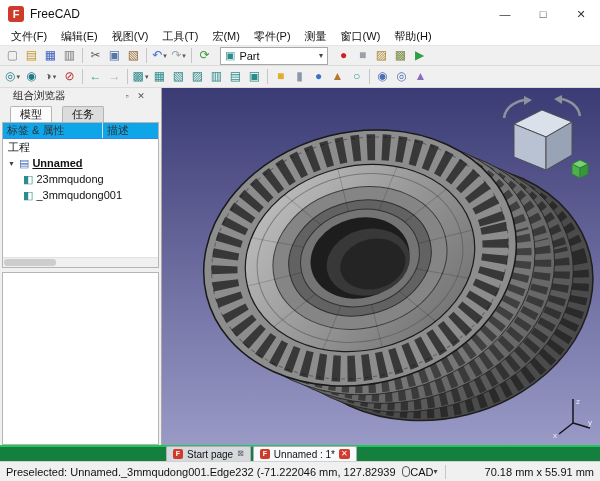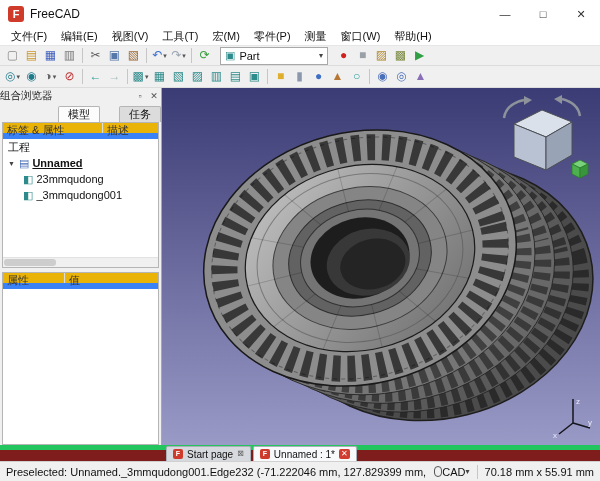--- a/index.html
+++ b/index.html
@@ -30,29 +30,29 @@
   .tb-sep{width:1px;height:15px;background:#c6c6c6;margin:0 3px;}
   .wb-select{height:18px;min-width:108px;background:#fff;border:1px solid #a8a8a8;display:flex;align-items:center;
              gap:4px;padding:0 4px;margin:0 6px;font-size:11px;}
   .wb-select .wbico{color:#2e8b8b;font-size:11px;}
   .wb-select .caret{margin-left:auto;font-size:8px;color:#444;}
 
   
   .main{height:357px;display:flex;flex:1 0 auto;}
   .sidepanel{width:162px;min-width:162px;background:#f0f0f0;border-right:1px solid #a8a8a8;
              display:flex;flex-direction:column;font-size:11px;}
-  .panel-header{height:16px;display:flex;align-items:center;padding:0 0;color:#222;}
+  .panel-header{height:16px;display:flex;align-items:center;padding:0 13px;color:#222;}
   .panel-header .ttl{flex:1;font-size:10.5px;}
   .ph-btn{width:14px;text-align:center;color:#555;font-size:9px;}
-  .panel-tabs{height:18px;display:flex;align-items:flex-end;padding-left:10px;gap:19px;justify-content:flex-end;}
+  .panel-tabs{height:18px;display:flex;align-items:flex-end;padding-left:10px;gap:10px;}
   .ptab{padding:0 9px;border:1px solid #b5b5b5;border-bottom:none;background:#dcdcdc;
         border-radius:2px 2px 0 0;height:16px;line-height:15px;}
   .ptab.active{background:#fcfcfc;}
   .tree-block{height:146px;background:#fff;border:1px solid #b5b5b5;margin:0 2px;display:flex;flex-direction:column;}
-  .cols{height:16px;display:flex;background:#eab308;border-bottom:6px solid #3b82f6;color:#333;}
+  .cols{height:16px;display:flex;background:#0ea5e9;border-bottom:1px solid #3b82f6;color:#333;}
   .cols .c1{padding-left:4px;border-right:1px solid #ddd;line-height:15px;}
   .cols .c2{flex:1;padding-left:4px;line-height:15px;}
   .tree-cols .c1{width:100px;}
   .prop-cols .c1{width:62px;}
   .tree-rows{flex:1;overflow:hidden;}
   .trow{height:16px;display:flex;align-items:center;gap:3px;padding-left:5px;white-space:nowrap;}
   .trow .exp{width:8px;font-size:7px;color:#444;}
   .tico{font-size:11px;}
   .bold{font-weight:bold;text-decoration:underline;}
   .ind1{padding-left:20px;}
@@ -66,39 +66,39 @@
         border-radius:0 0 2px 2px;height:15px;line-height:14px;}
   .btab.active{background:#fcfcfc;}
 
   
   .viewport{flex:1;position:relative;overflow:hidden;background:#55558c;}
   svg.scene{position:absolute;inset:0;width:100%;height:100%;display:block;}
   .navcube{position:absolute;top:6px;right:10px;width:100px;height:92px;}
   .axis{position:absolute;right:6px;bottom:6px;width:42px;height:46px;}
 
   
-  .mdi-row{height:16px;background:#7f1d1d;display:flex;align-items:flex-end;padding-left:166px;gap:2px;
-           border-top:5px solid #22c55e;}
+  .mdi-row{height:16px;background:#15803d;display:flex;align-items:flex-end;padding-left:166px;gap:2px;
+           border-top:2px solid #22c55e;}
   .mtab{display:flex;align-items:center;gap:4px;height:15px;padding:0 6px;background:#d6d9dd;
         border:1px solid #aab0b8;border-bottom:none;font-size:10px;border-radius:2px 2px 0 0;white-space:nowrap;}
   .mtab.active{background:#f7f9fb;justify-content:flex-end;}
   .mini-logo{width:10px;height:10px;background:#cf3b2a;border-radius:2px;color:#fff;font-size:7px;
              line-height:10px;text-align:center;font-weight:bold;}
   .mclose{font-size:8px;color:#666;line-height:10px;}
   .mclose.red{color:#fff;background:#d23b2f;border-radius:2px;padding:0 2px;}
 
   
   .statusbar{height:20px;display:flex;align-items:center;padding:0 6px;gap:7px;background:#f0f0f0;
              border-top:1px solid #d0d0d0;font-size:11px;}
   .sb-msg{flex:1;white-space:nowrap;overflow:hidden;}
   .sb-nav{display:flex;align-items:center;}
   .mouse-ico{width:8px;height:11px;border:1px solid #555;border-radius:4px;display:inline-block;}
   .sb-caret{font-size:8px;color:#444;}
   .sb-sep{width:1px;height:14px;background:#c6c6c6;}
-  .sb-dims{min-width:108px;text-align:right;}
+  .sb-dims{min-width:108px;text-align:right;margin-left:32px;}
 </style>
 </head>
 <body>
 
 <div class="titlebar">
   <span class="logo">F</span>
   <span>FreeCAD</span>
   <span class="winbtns">
     <span class="winbtn">—</span>
     <span class="winbtn">□</span>
@@ -292,24 +292,20 @@
         </div>
       </div>
       <div class="hscroll">
         <span class="hthumb"></span>
       </div>
     </div>
 
     <div class="splitter"></div>
 
     <div class="prop-block">
-      <div class="cols prop-cols">
-        <span class="c1">属性</span>
-        <span class="c2">值</span>
-      </div>
       <div class="prop-body"></div>
     </div>
 
   </div>
 
   <div class="viewport">
     <svg class="scene" viewBox="0 0 438 357" preserveAspectRatio="none">
       <defs>
         <linearGradient id="bgG" x1="0" y1="0" x2="0" y2="1">
           <stop offset="0" stop-color="#3b3b75"></stop>

